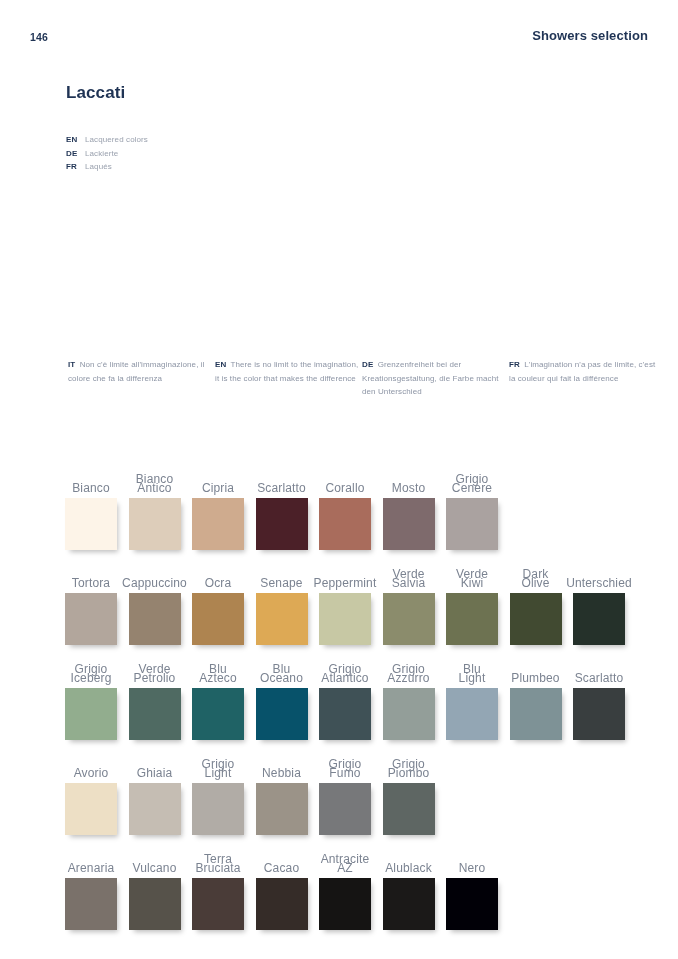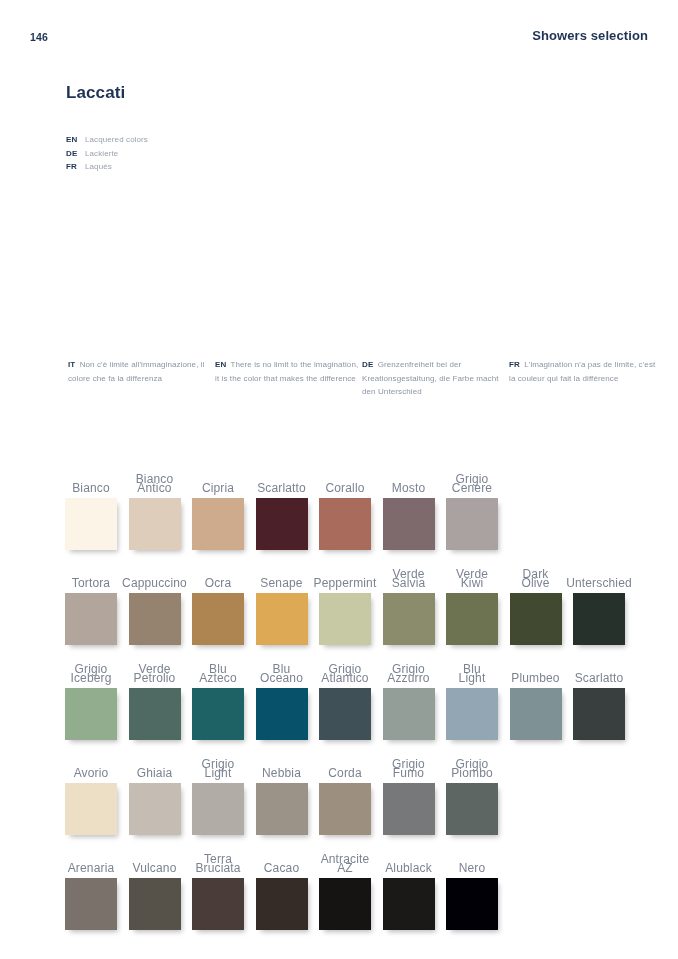--- a/index.html
+++ b/index.html
@@ -302,24 +302,20 @@
       <div class="swatch-cell">
         <div class="swatch-label">Grigio
 Light</div>
         <div class="swatch-chip" style="background: rgb(177, 172, 166);"></div>
       </div>
       <div class="swatch-cell">
         <div class="swatch-label">Nebbia</div>
         <div class="swatch-chip" style="background: rgb(155, 147, 136);"></div>
       </div>
       <div class="swatch-cell">
-        <div class="swatch-label">Corda</div>
-        <div class="swatch-chip" style="background: rgb(156, 143, 128);"></div>
-      </div>
-      <div class="swatch-cell">
         <div class="swatch-label">Grigio
 Fumo</div>
         <div class="swatch-chip" style="background: rgb(119, 120, 122);"></div>
       </div>
       <div class="swatch-cell">
         <div class="swatch-label">Grigio
 Piombo</div>
         <div class="swatch-chip" style="background: rgb(94, 102, 99);"></div>
       </div>
     </div>

